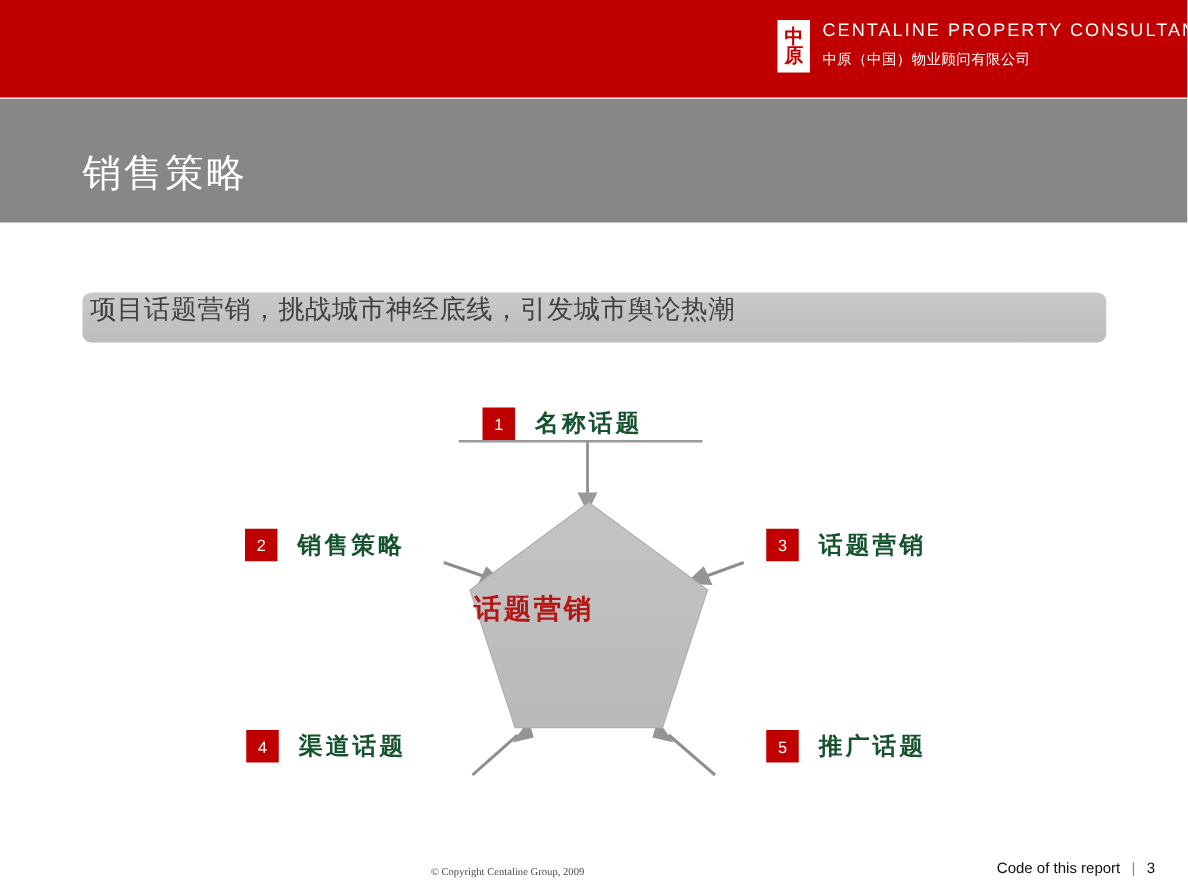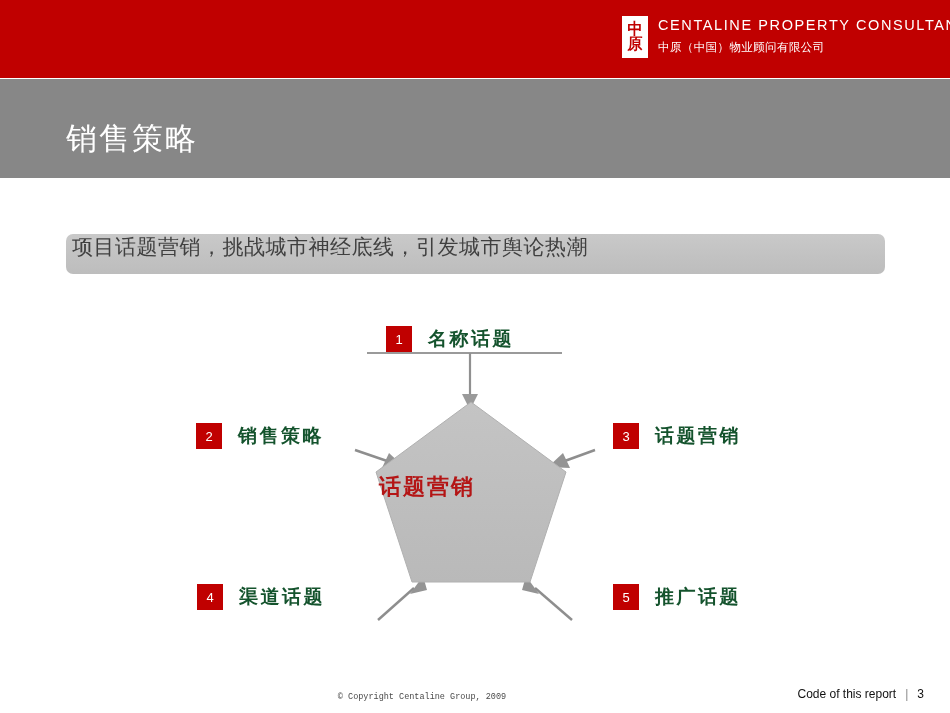--- a/index.html
+++ b/index.html
@@ -157,22 +157,21 @@
   }
 
   
   .footer-copyright {
     position: absolute;
     left: 0; top: 692px;
     width: 812px;
     text-align: center;
     font-size: 8.5px;
     color: #4a4a4a;
-    font-family: Liberation Mono, monospace;
-    margin-left: 16px;
+    font-family: Liberation Serif, serif;
   }
   .footer-code {
     position: absolute;
     right: 26px; top: 687px;
     font-size: 12px;
     color: #111111;
     font-family: Liberation Sans, sans-serif;
     display: flex;
     align-items: center;
     gap: 9px;

